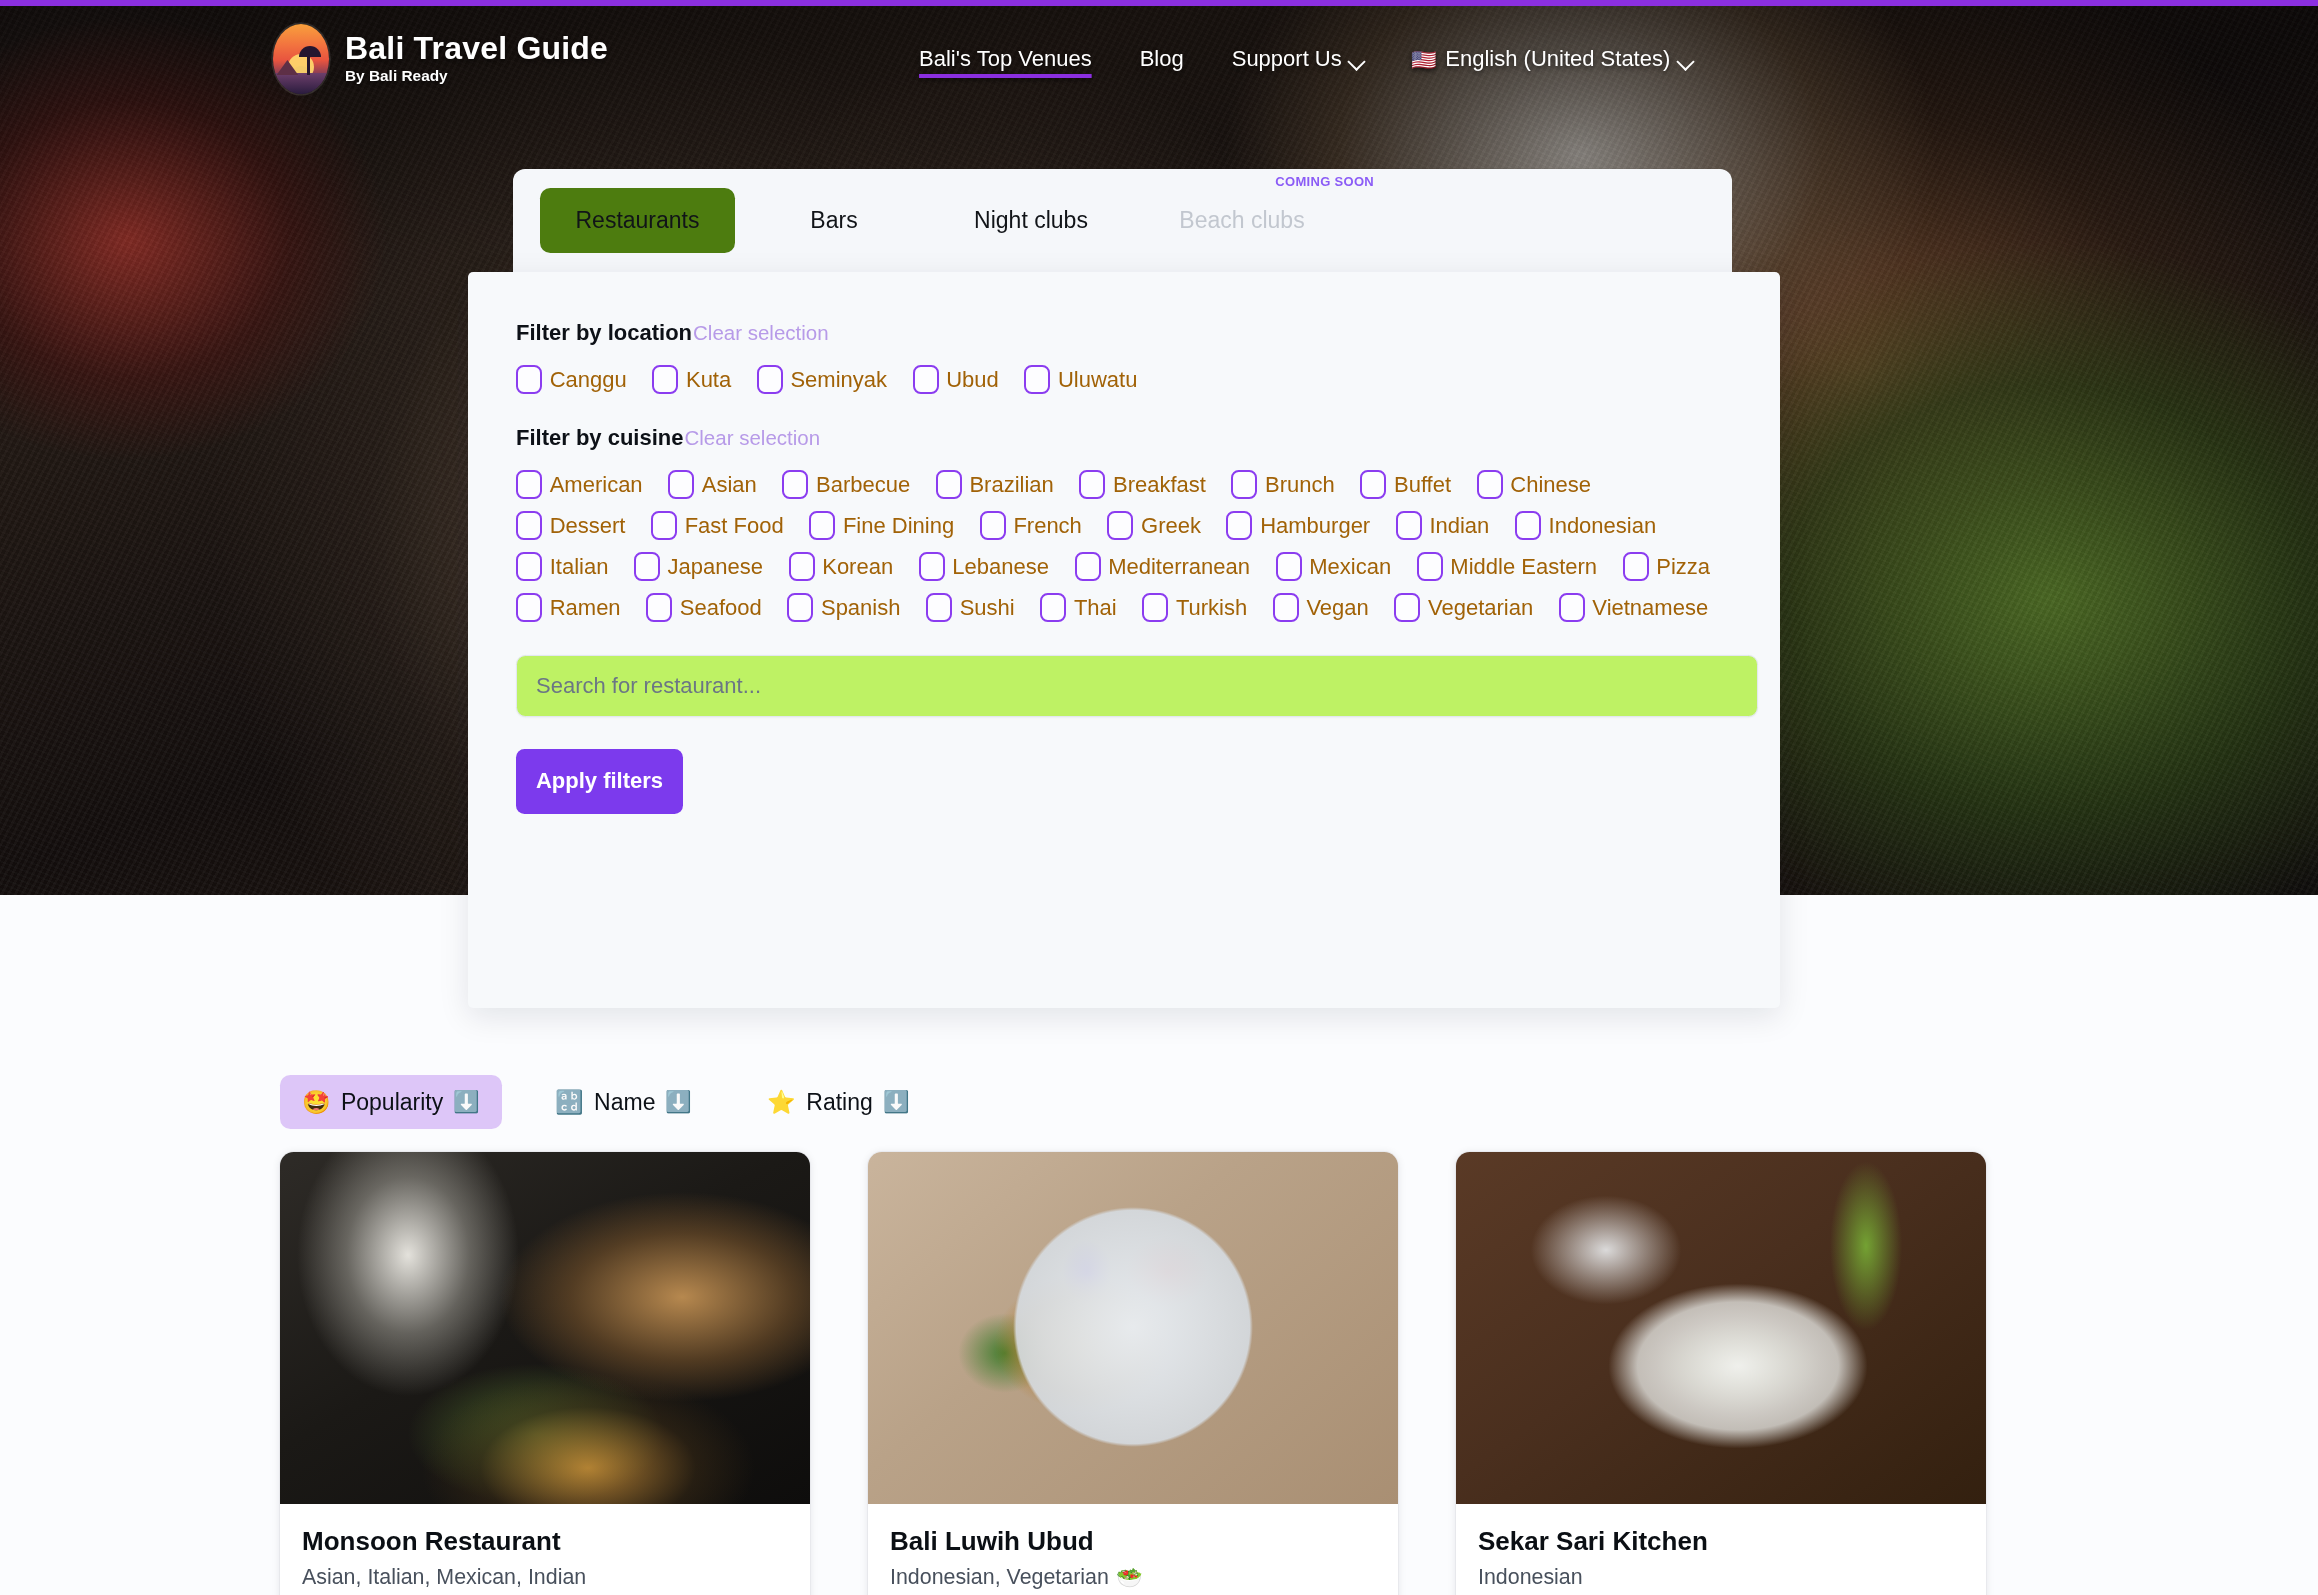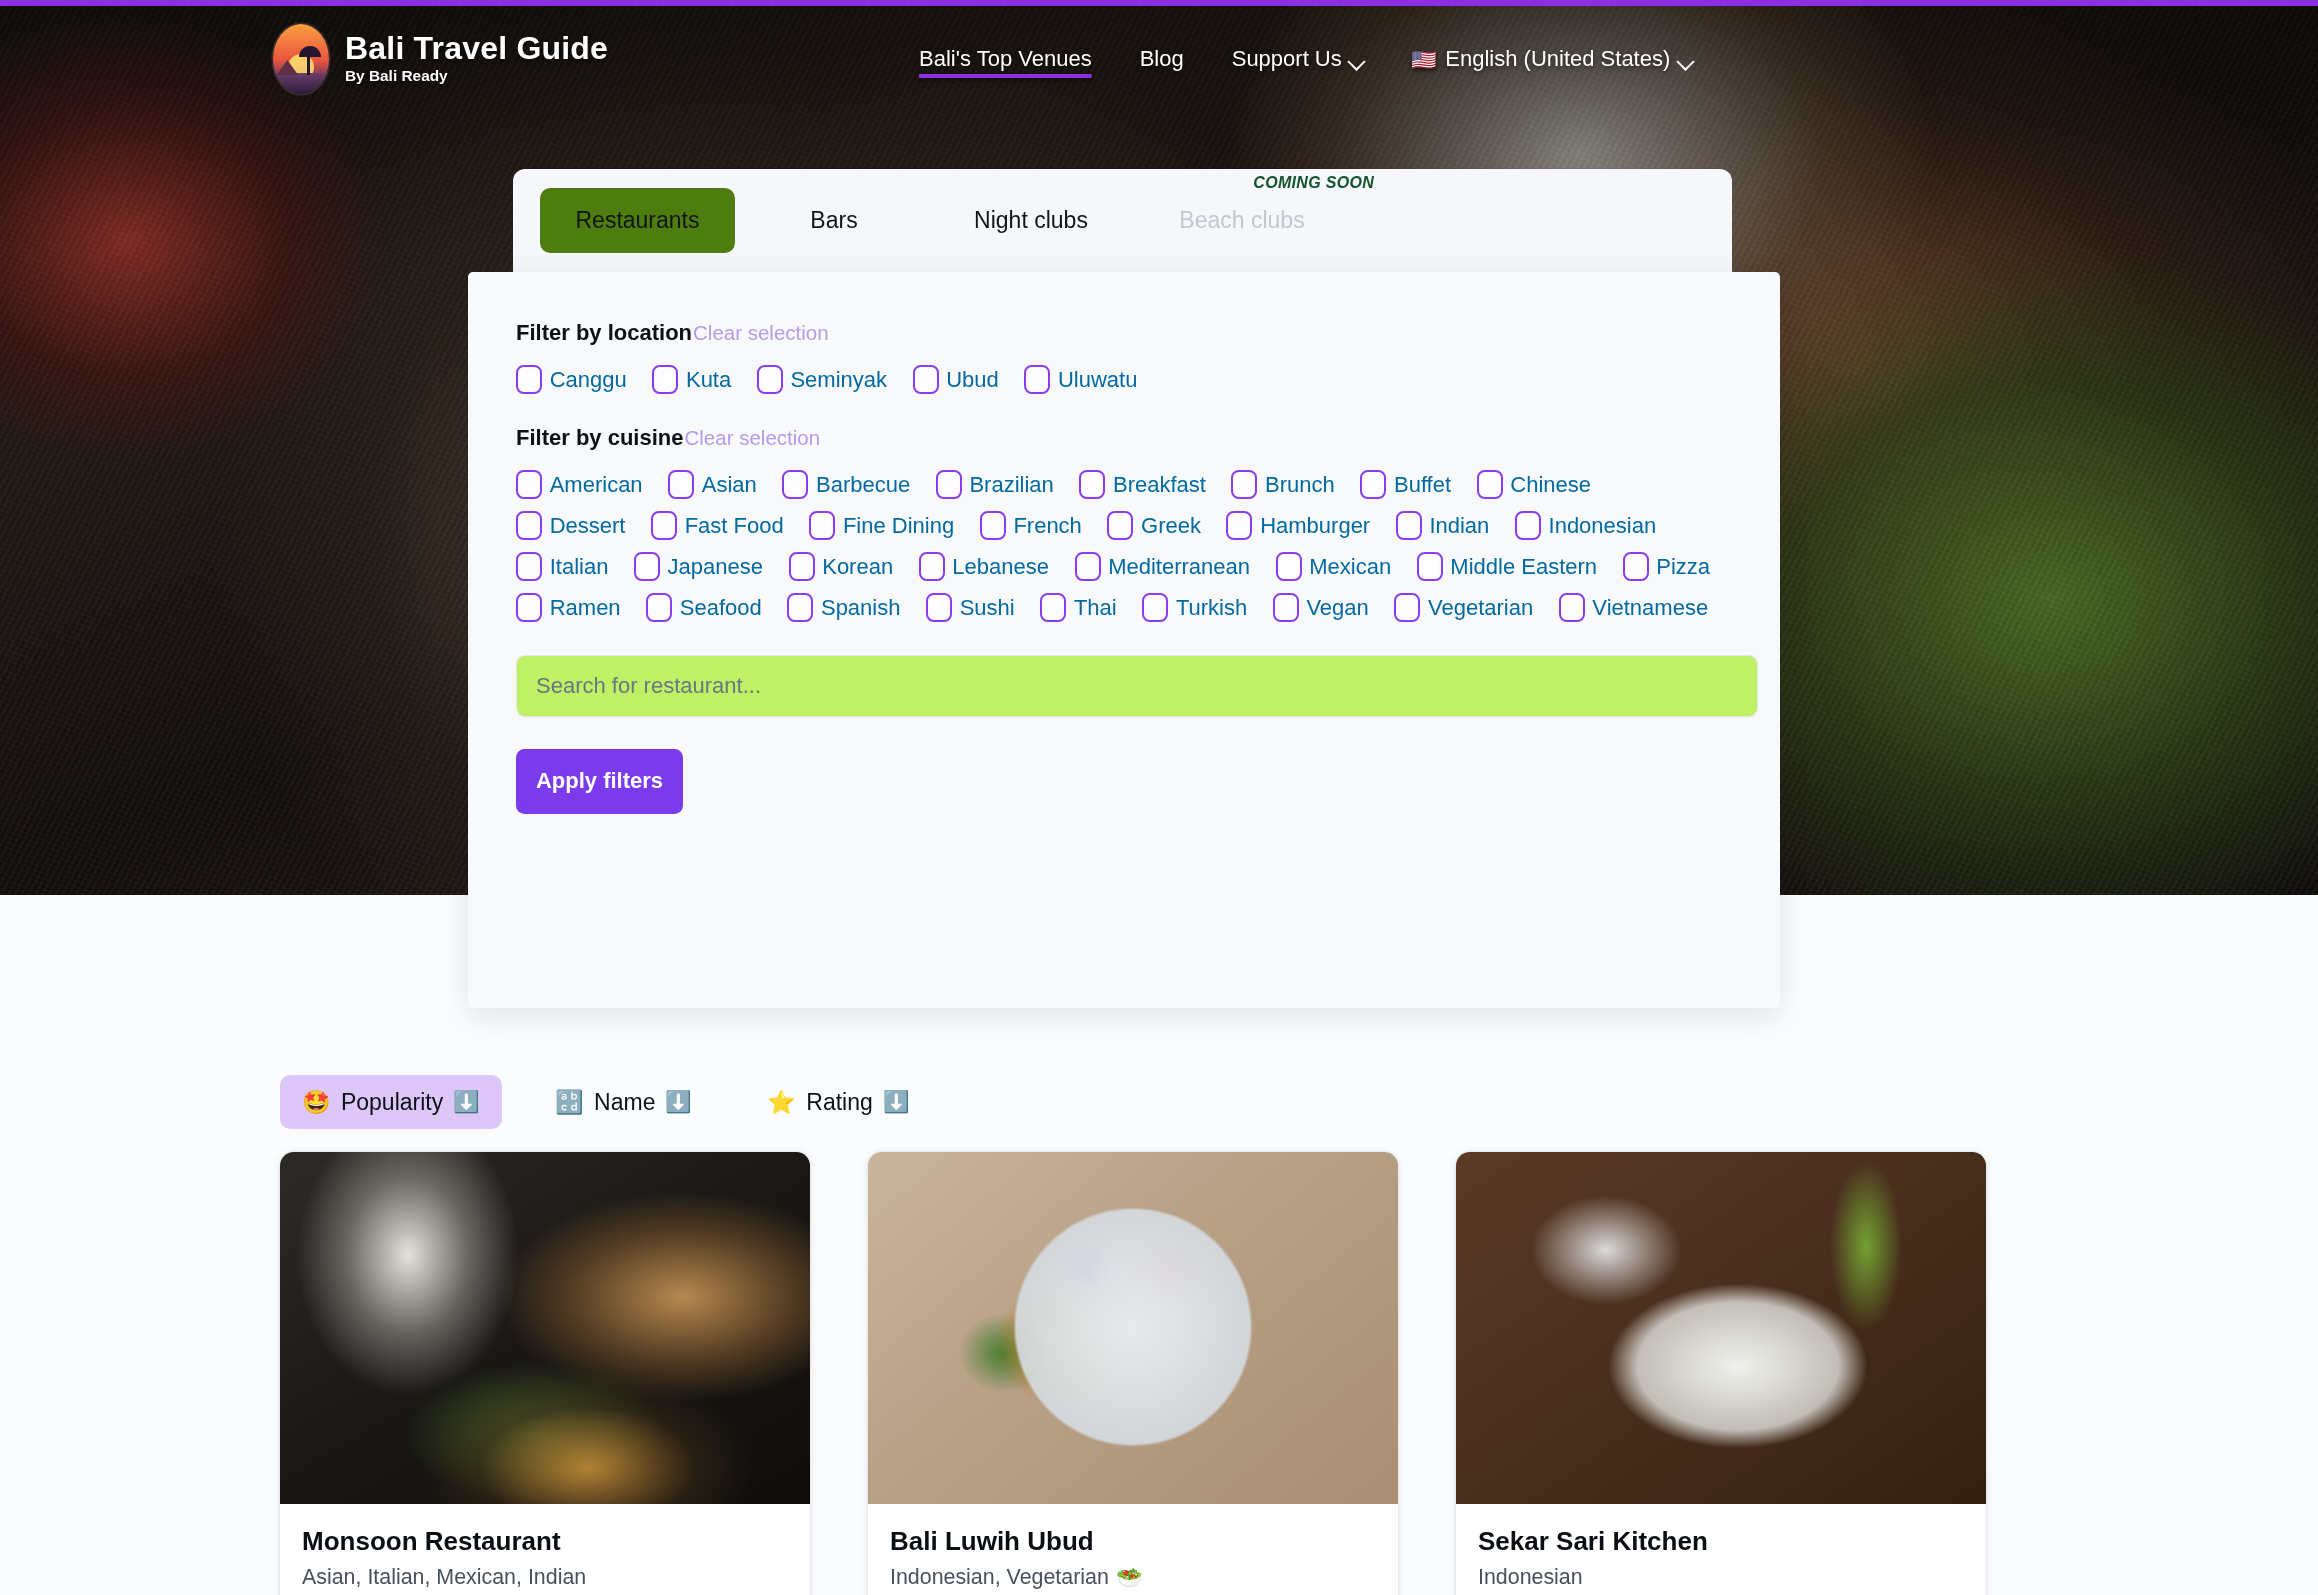--- a/index.html
+++ b/index.html
@@ -89,40 +89,40 @@
   .tab {
     font-size:23px; color:#111418; cursor:pointer;
     padding:19px 0; text-align:center; position:relative;
   }
   .tab-1 { width:195px; background:#4d7c0f; border-radius:10.3px; }
   .tab-2 { width:198px; }
   .tab-3 { width:196px; }
   .tab-4 { width:226px; color:#c2c7cf; cursor:default; }
   .coming-soon {
     position:absolute; top:-13.7px; right:-19px;
-    color:#14532d; font-size:16px; font-weight:bold; letter-spacing:0.3px; white-space:nowrap;font-style:italic;
+    color:#8b5cf6; font-size:13px; font-weight:bold; letter-spacing:0.3px; white-space:nowrap;
   }
 
   
   .filter-panel {
     position:absolute; top:272px; left:468px; width:1312px; height:736px;
     background:#f7f9fb; border-radius:5.1px; z-index:21;
     padding:48px 48px 0 48px;
     box-shadow:0 8.5px 31px rgba(12,20,35,.10);
   }
   .f-head { display:flex; align-items:baseline; gap:1px; }
   .f-title { font-size:22px; font-weight:bold; color:#0d1117; }
   .f-clear { font-size:20.5px; color:#b79ae8; cursor:pointer; }
   .chip-row { display:flex; flex-wrap:wrap; align-items:center; gap:0 8.5px; margin-top:19px; }
   .chip { display:flex; align-items:center; gap:7.7px; margin-right:17px; margin-bottom:12px; cursor:pointer; }
   .cb {
     width:26px; height:29px; border:2.6px solid #8b3cf0; border-radius:7.7px;
     background:#fdfdff; flex:none;
   }
-  .chip-label { font-size:22px; color:#0369a1; white-space:nowrap; }
+  .chip-label { font-size:22px; color:#a16207; white-space:nowrap; }
 
   .f-sec-2 { margin-top:19px; }
   .f-sec-3 { margin-top:24px; }
 
   .search-input {
     margin-top:20.5px; width:1242px; height:62px;
     background:#bef264; border:0.9px solid #e3e8ef; border-radius:9.4px;
     display:flex; align-items:center; padding:0 19px;
     font-size:22px; color:#6b7685;
     box-shadow:0 0.9px 1.7px rgba(16,24,40,.04);

